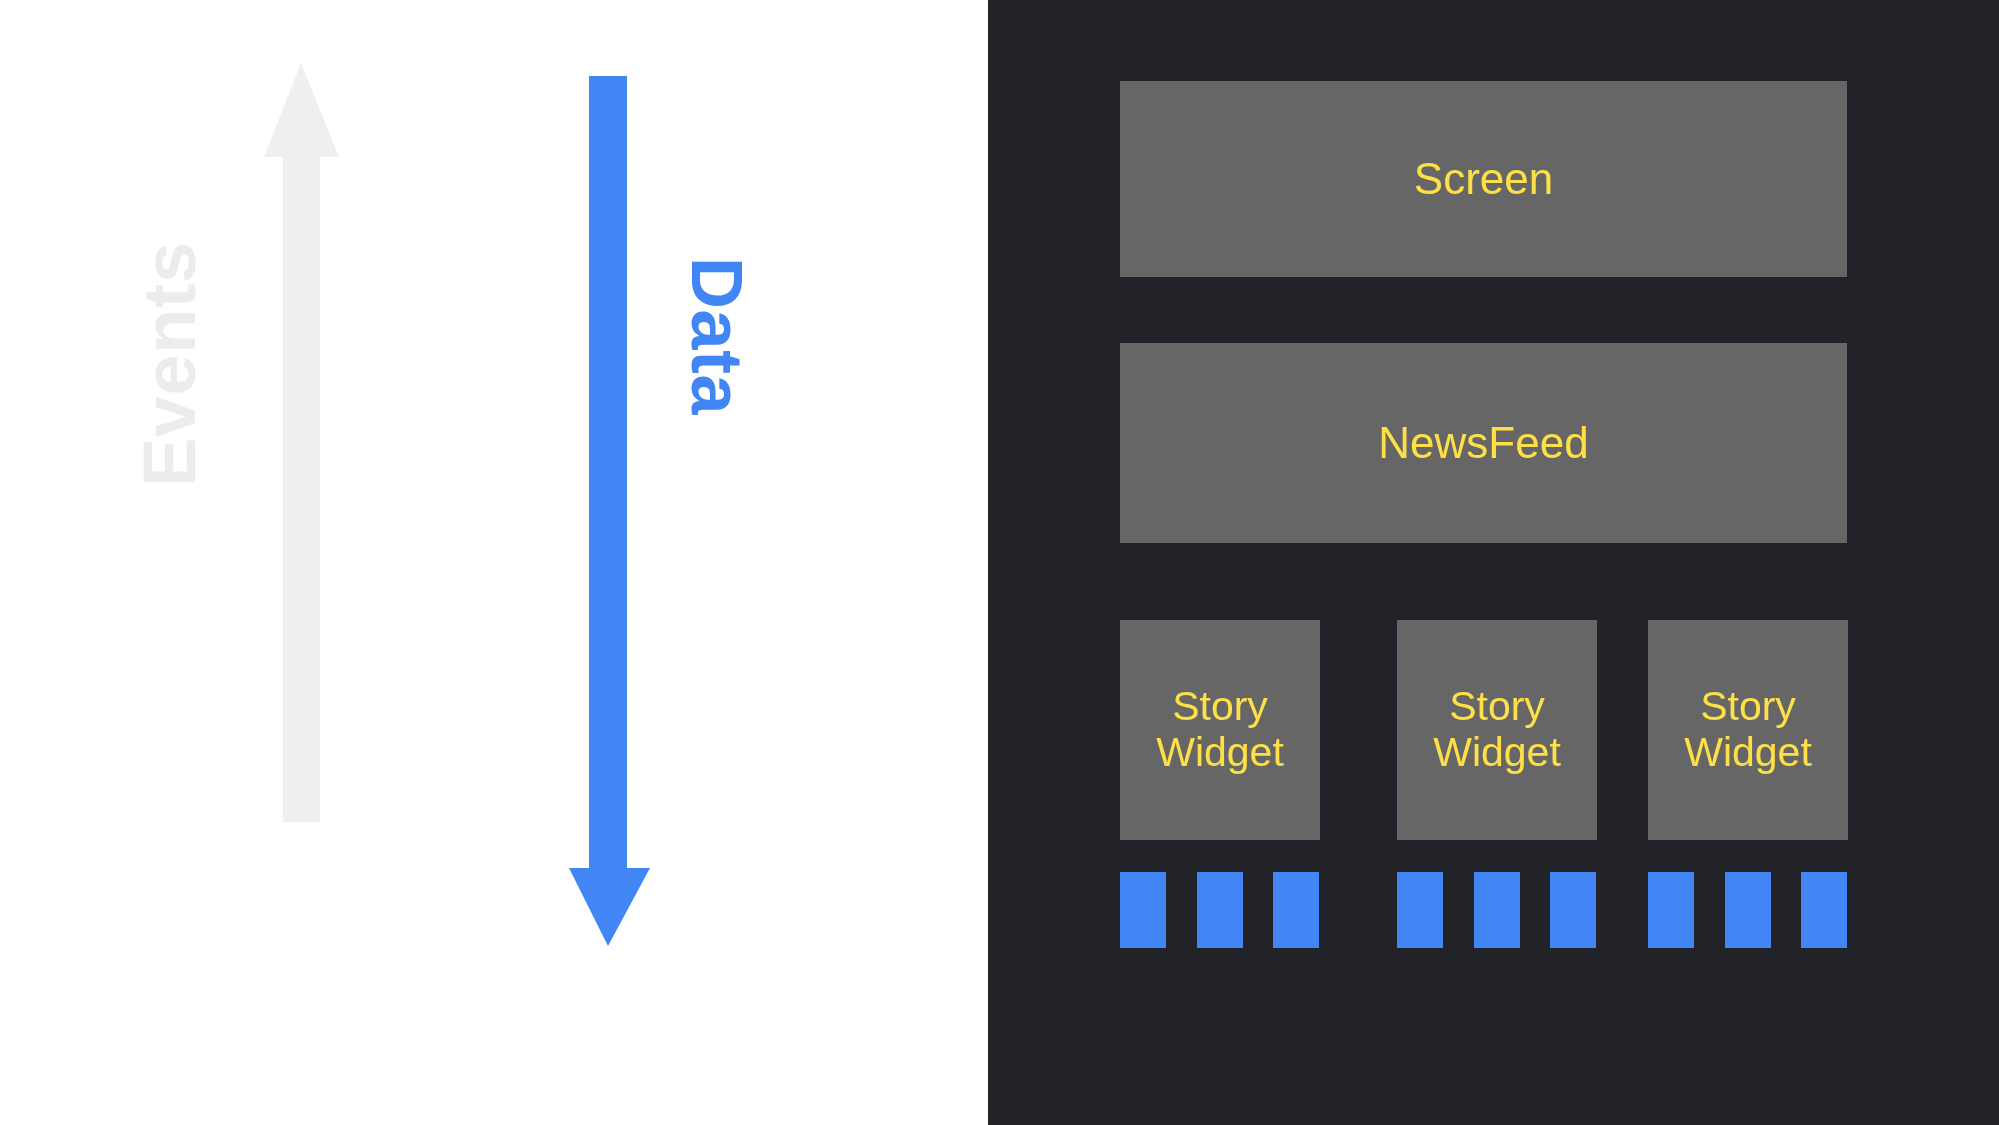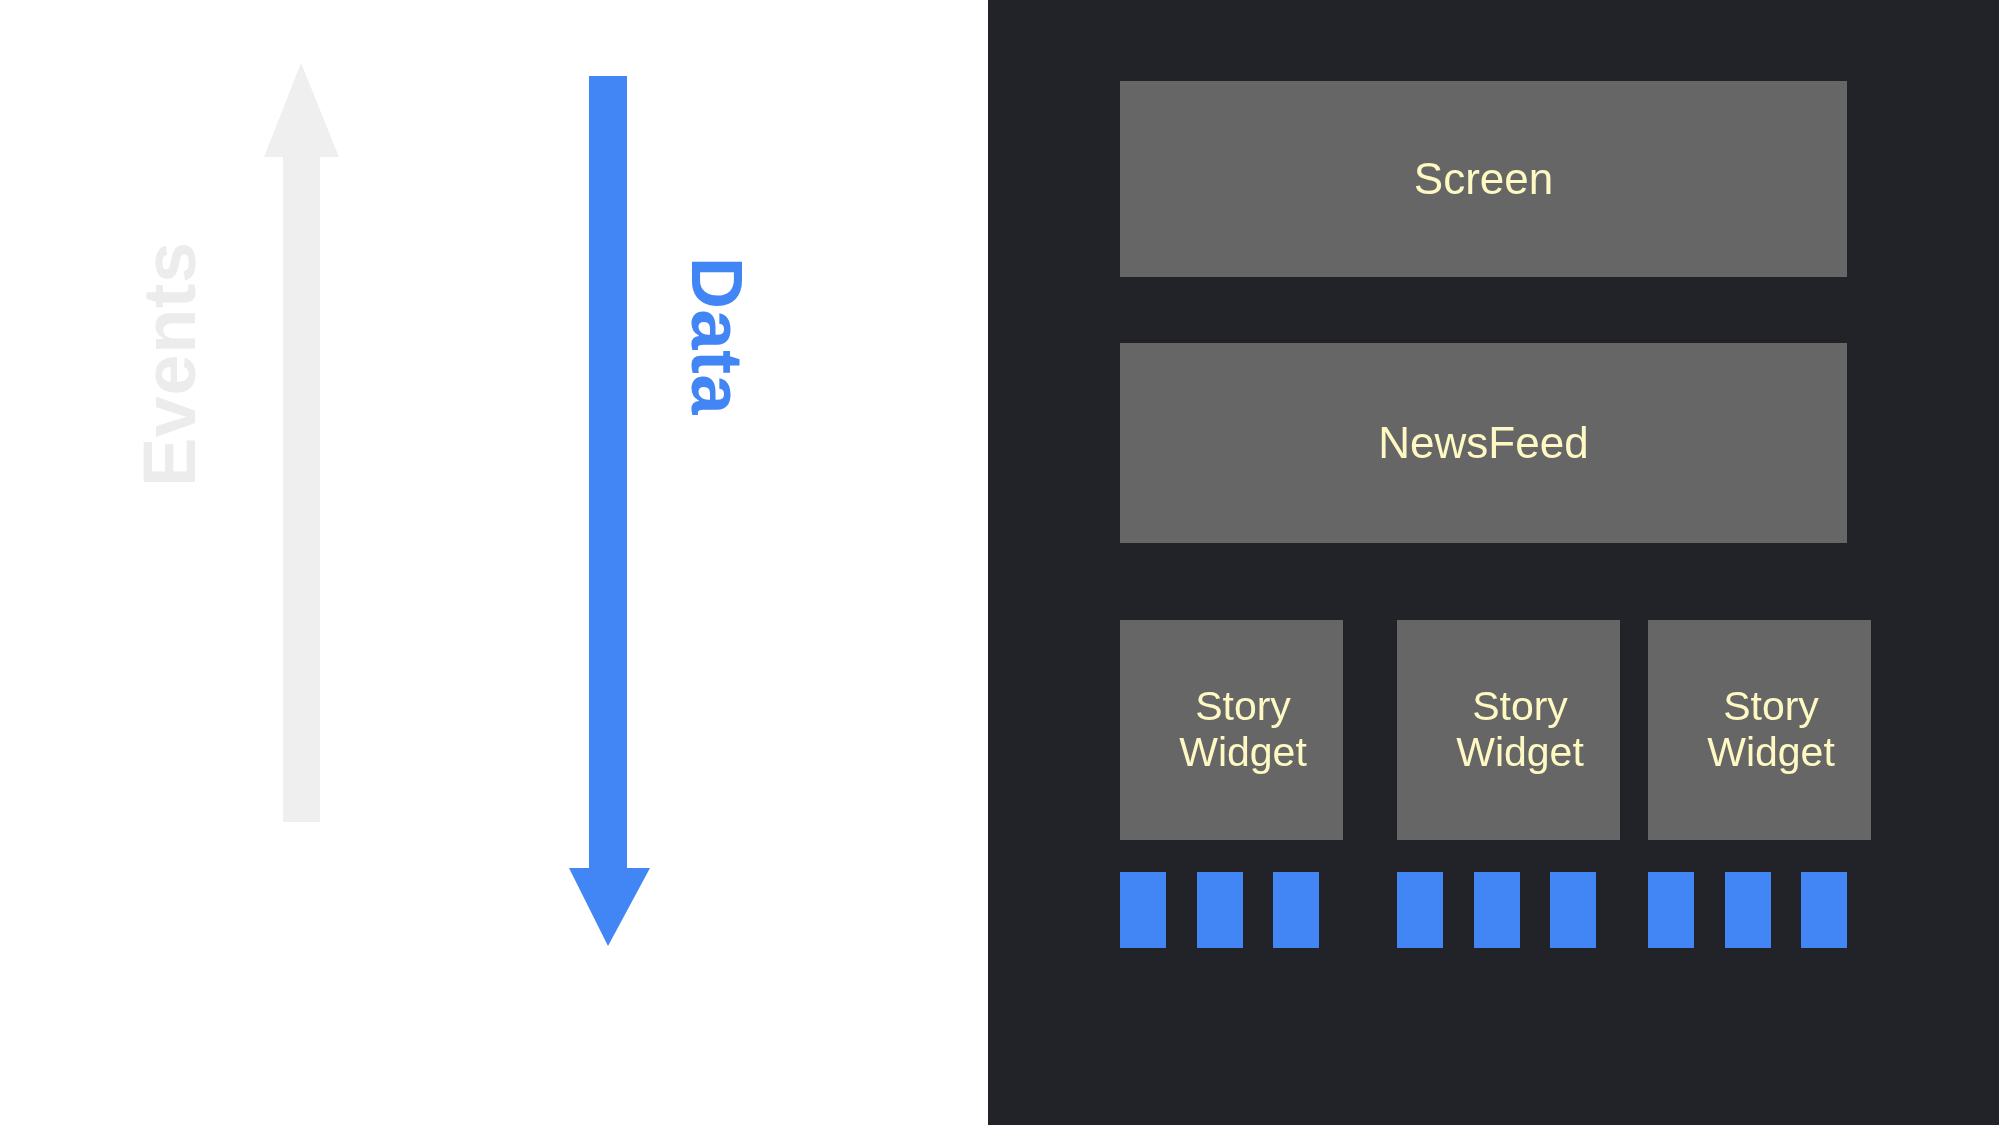--- a/index.html
+++ b/index.html
@@ -83,21 +83,21 @@
     height: 1125px;
     background: #212328;
   }
 
   .node-box {
     position: absolute;
     background: #666666;
     display: flex;
     align-items: center;
     justify-content: center;
-    color: #fef9c3;
+    color: #fde047;
     font-size: 44px;
     font-weight: 400;
     line-height: 1.12;
     text-align: center;
   }
 
   .screen-box {
     left: 132px;
     top: 81px;
     width: 727px;
@@ -109,21 +109,20 @@
     top: 343px;
     width: 727px;
     height: 200px;
   }
 
   .story-box {
     top: 620px;
     width: 200px;
     height: 220px;
     font-size: 41px;
-    padding-left: 23px;
   }
   .story-box-0 { left: 132px; }
   .story-box-1 { left: 409px; }
   .story-box-2 { left: 660px; }
 
   .leaf {
     position: absolute;
     top: 872px;
     width: 46px;
     height: 76px;

